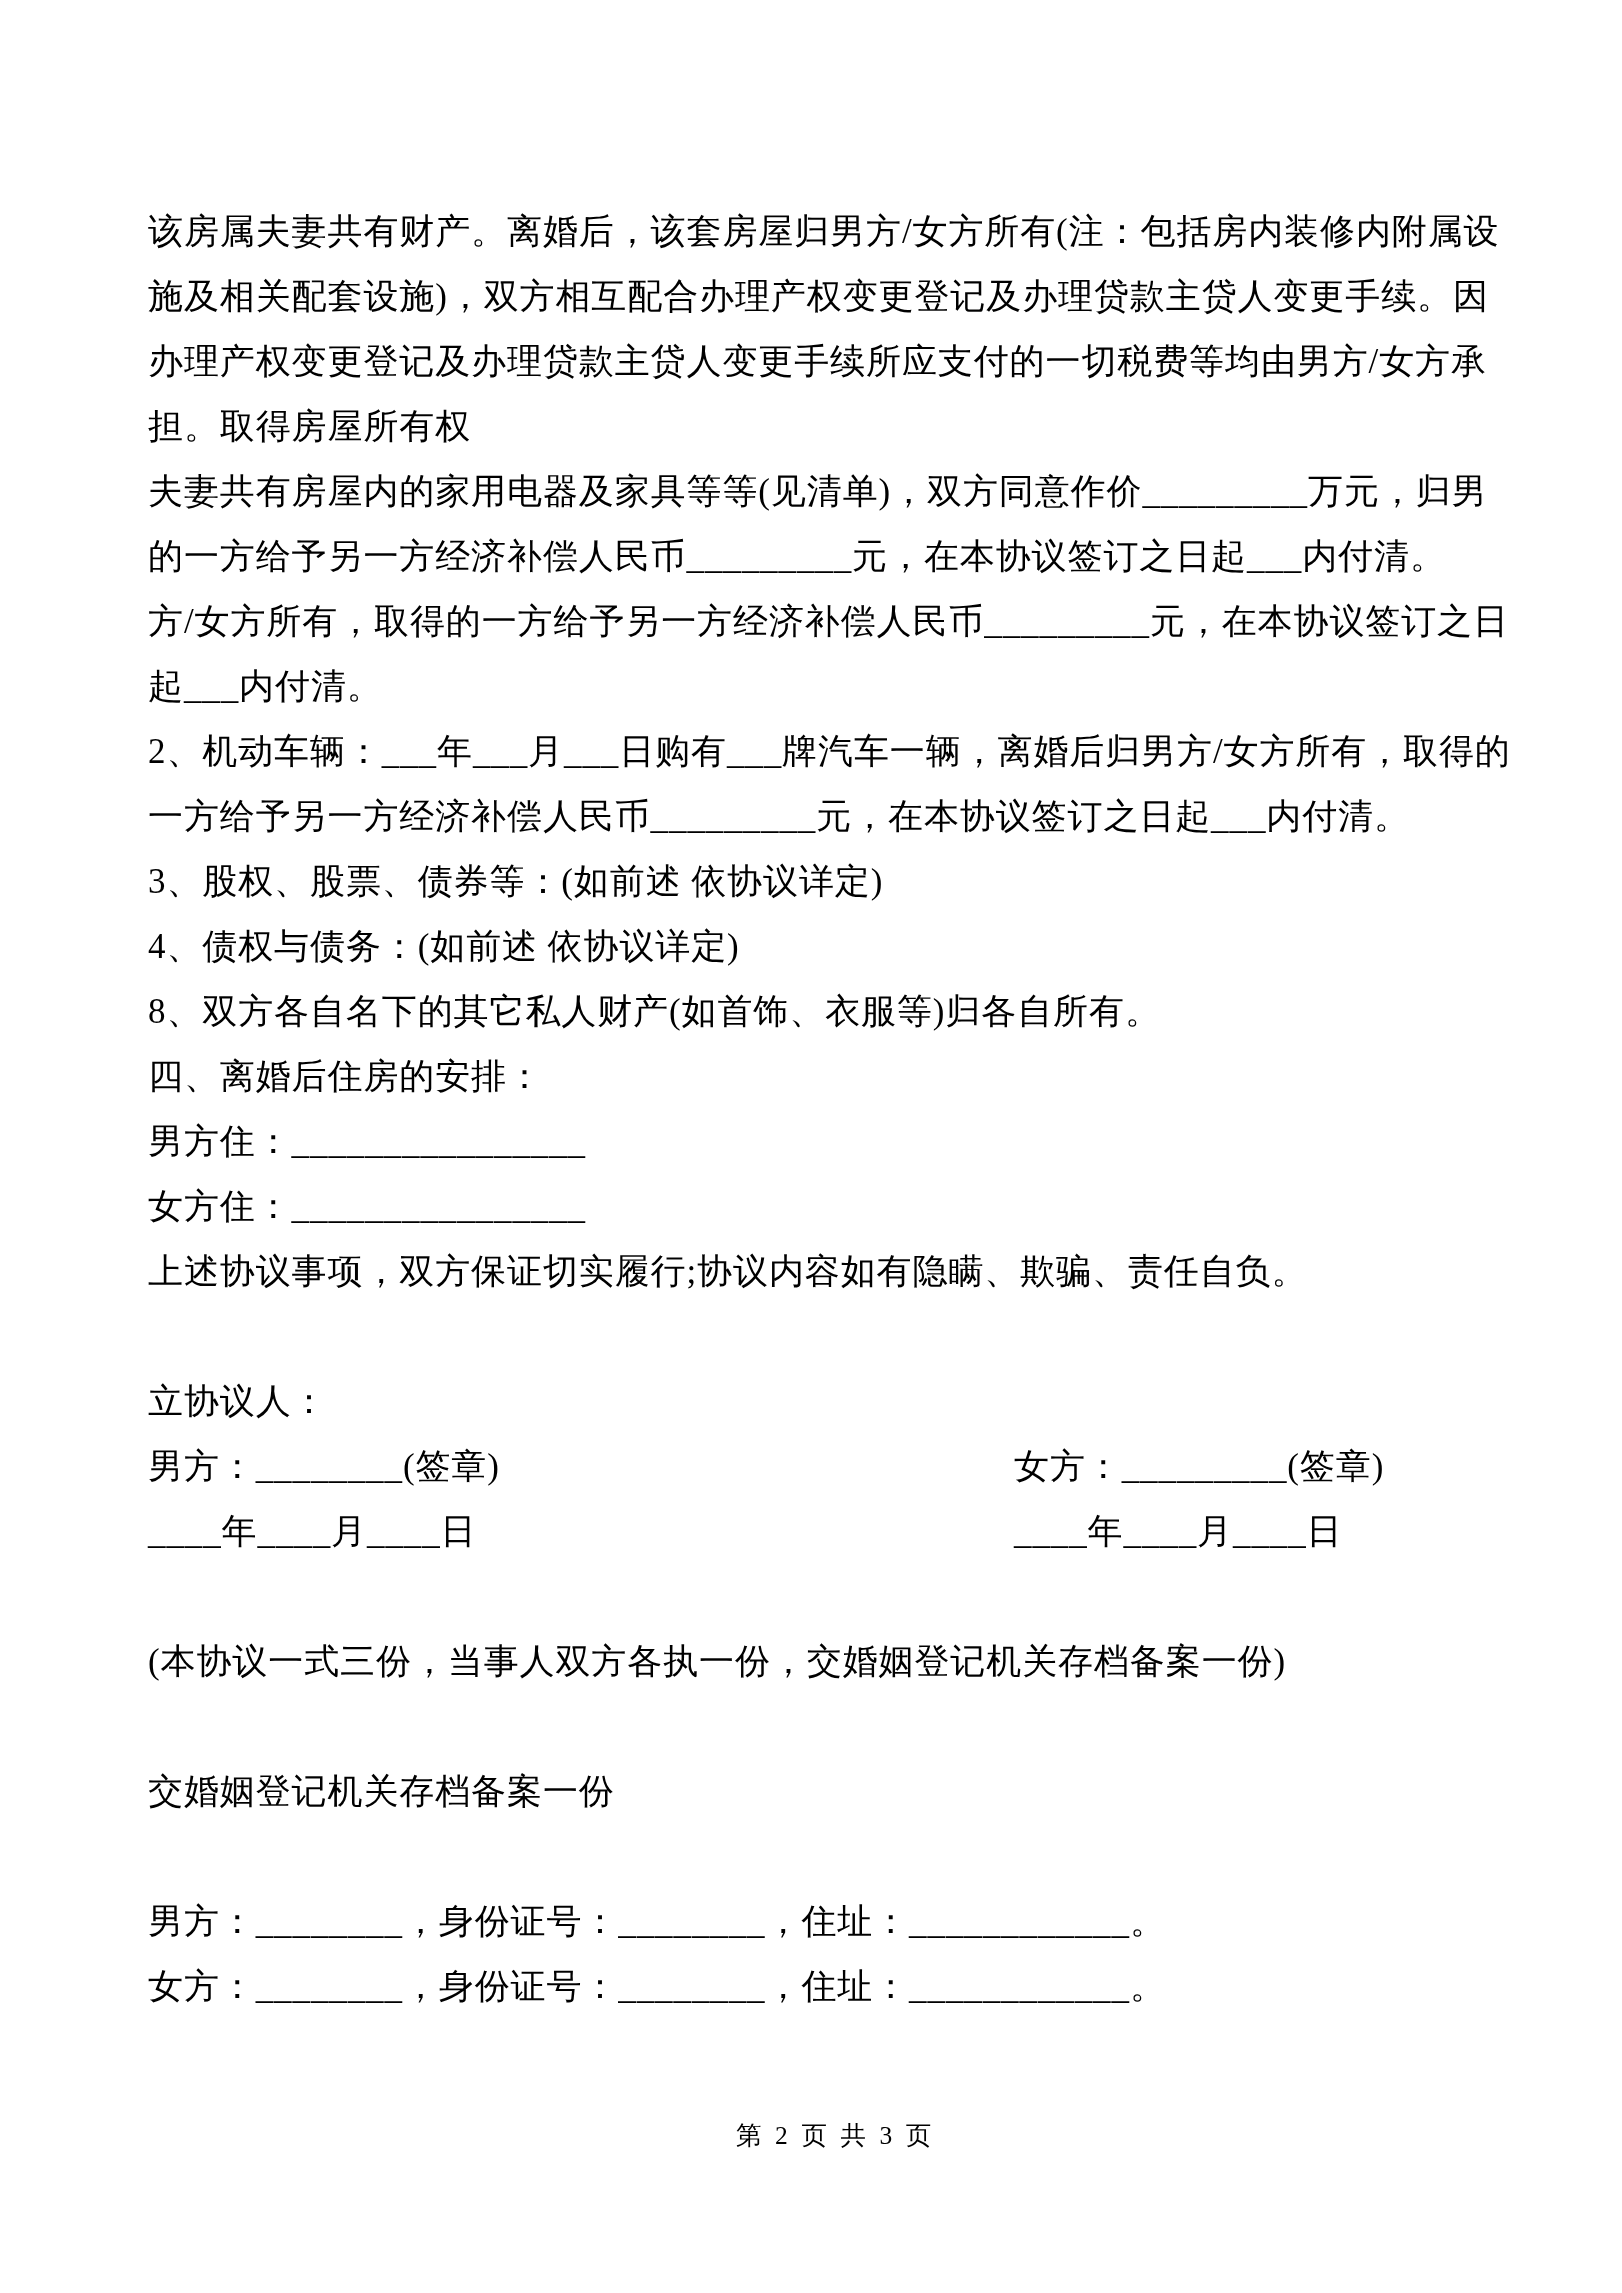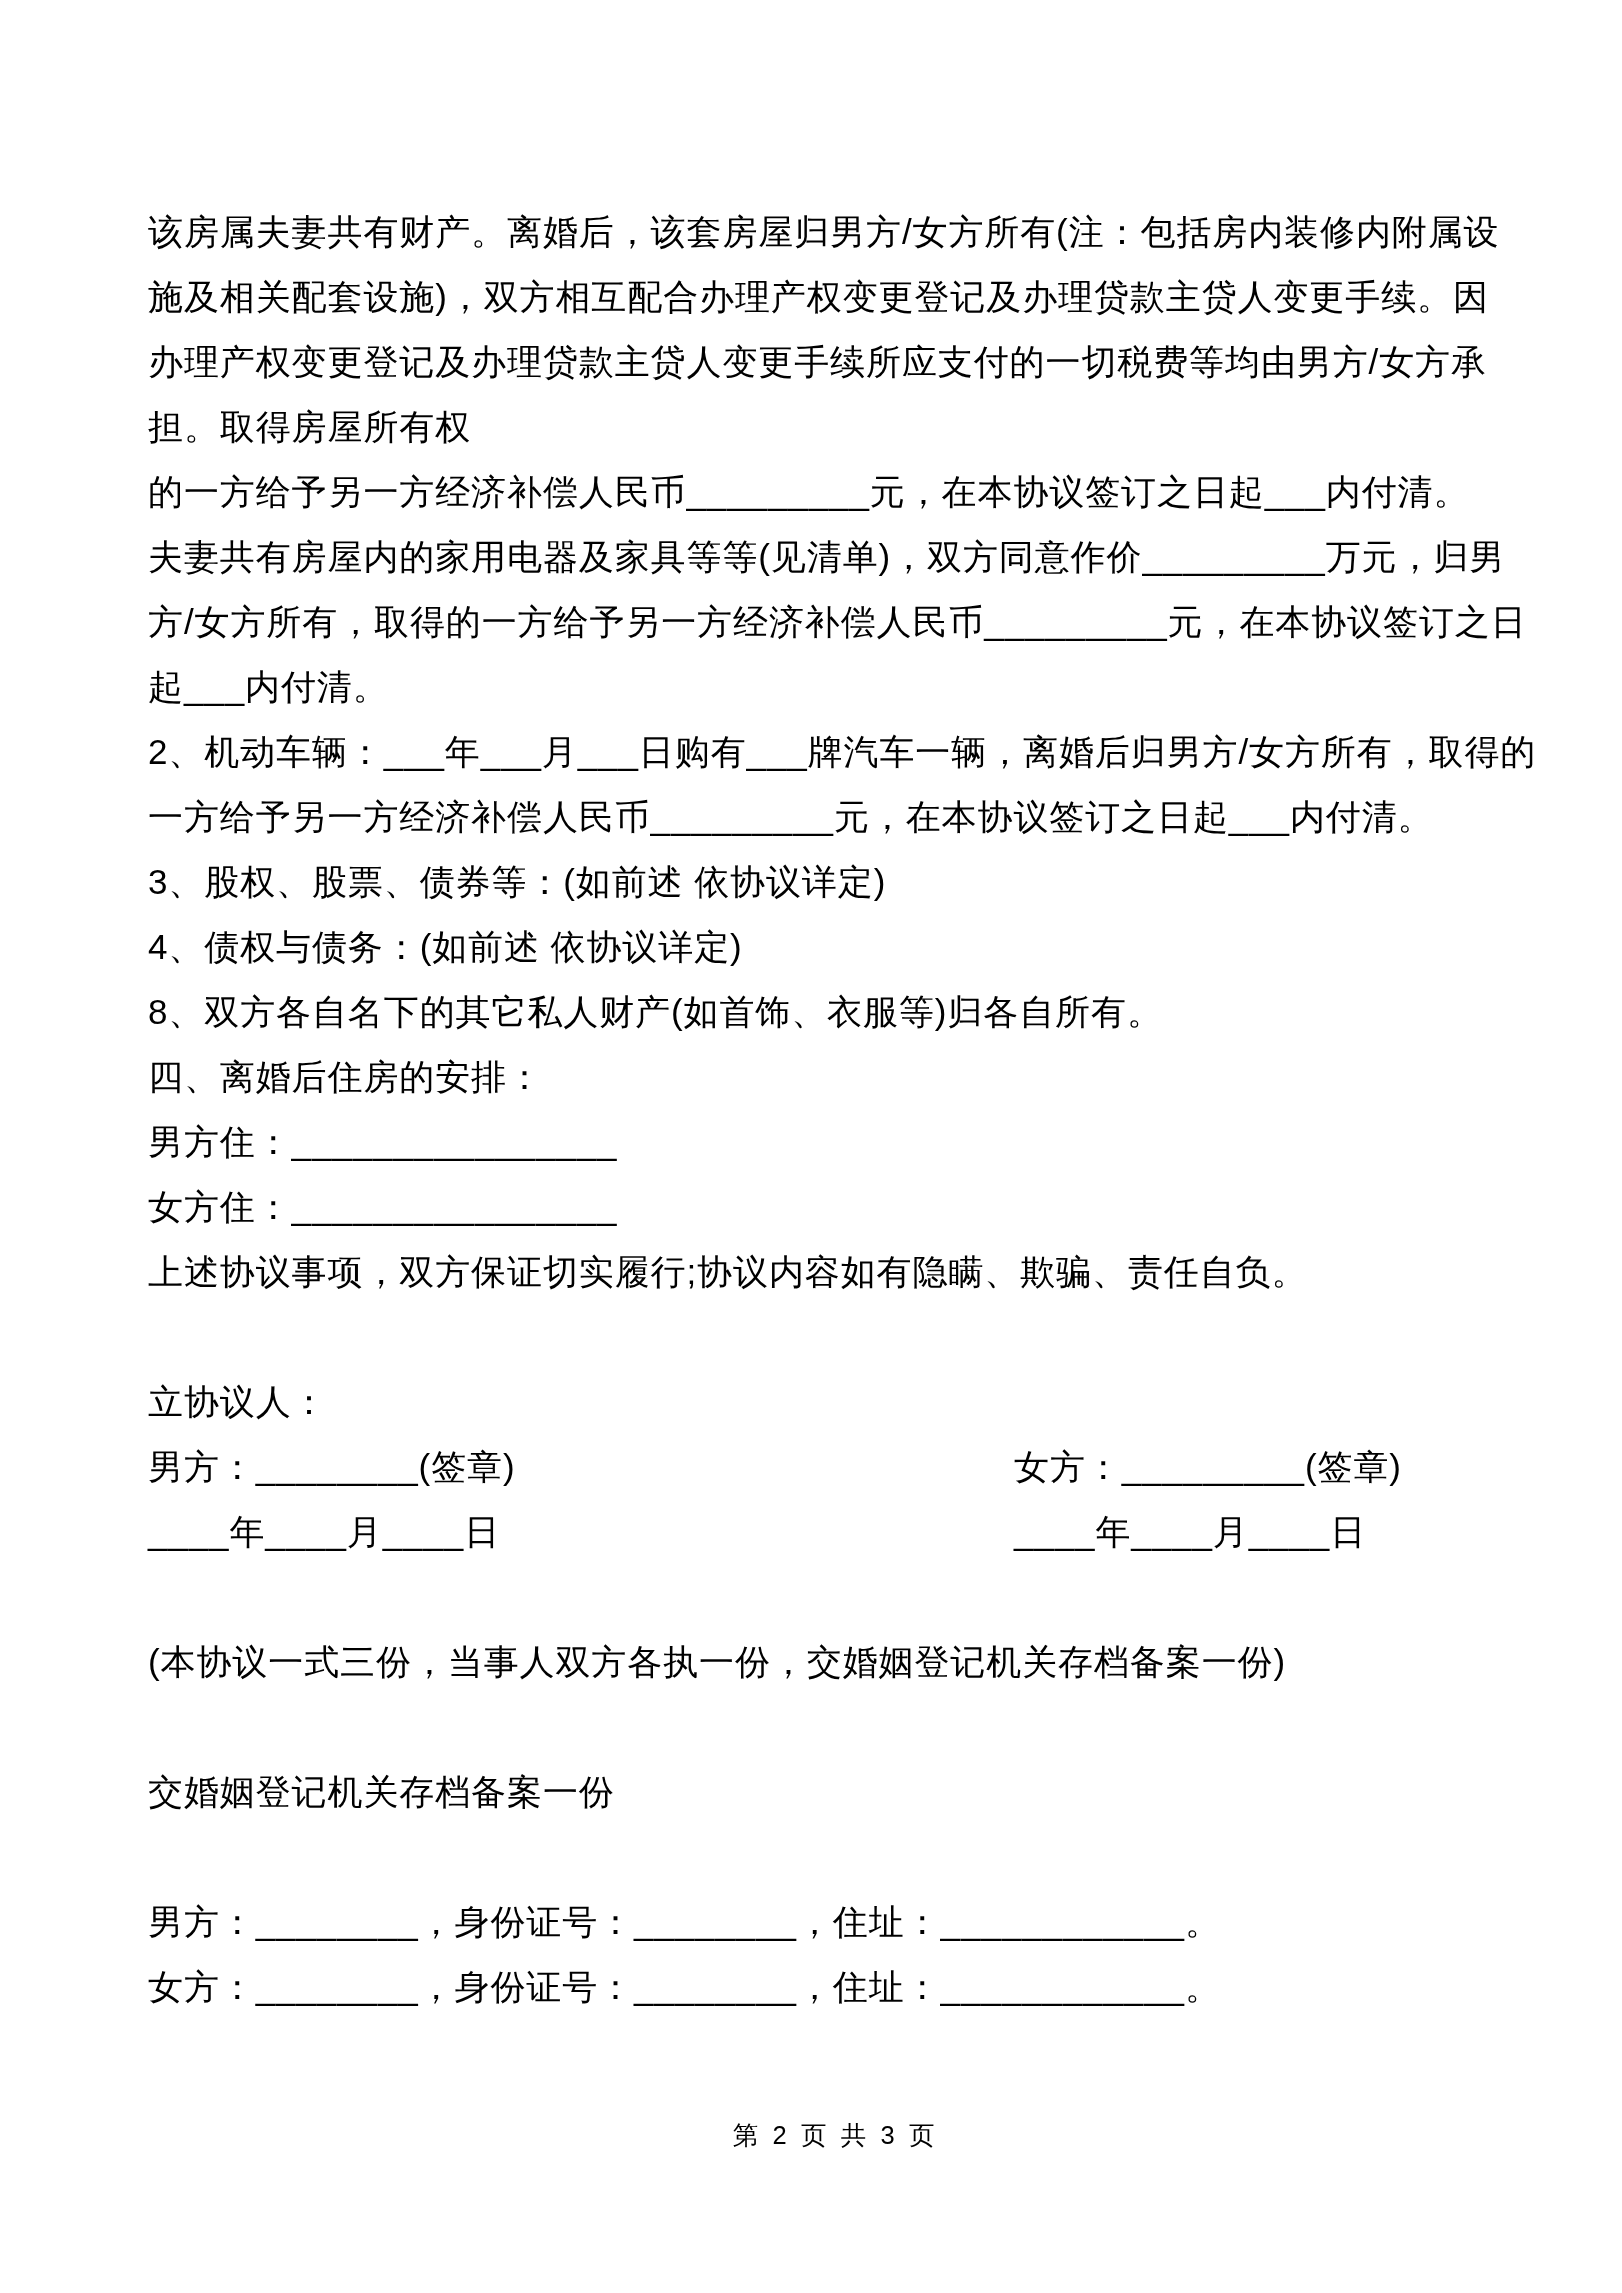--- a/index.html
+++ b/index.html
@@ -6,21 +6,21 @@
     margin: 0;
     padding: 0;
     background: #ffffff;
   }
   .page {
     position: relative;
     width: 1623px;
     height: 2294px;
     background: #ffffff;
     color: #000000;
-    font-family: Liberation Sans, sans-serif;
+    font-family: Liberation Serif, serif;
     overflow: hidden;
   }
   .doc-body {
     position: absolute;
     left: 148px;
     top: 199px;
     width: 1327px;
   }
   .line {
     height: 65px;
@@ -46,22 +46,22 @@
 </style>
 </head>
 <body>
 
 <div class="page">
   <div class="doc-body">
       <div class="line">该房属夫妻共有财产。离婚后，该套房屋归男方/女方所有(注：包括房内装修内附属设</div>
       <div class="line">施及相关配套设施)，双方相互配合办理产权变更登记及办理贷款主贷人变更手续。因</div>
       <div class="line">办理产权变更登记及办理贷款主贷人变更手续所应支付的一切税费等均由男方/女方承</div>
       <div class="line">担。取得房屋所有权</div>
+      <div class="line">夫妻共有房屋内的家用电器及家具等等(见清单)，双方同意作价_________万元，归男</div>
       <div class="line">的一方给予另一方经济补偿人民币_________元，在本协议签订之日起___内付清。</div>
-      <div class="line">夫妻共有房屋内的家用电器及家具等等(见清单)，双方同意作价_________万元，归男</div>
       <div class="line">方/女方所有，取得的一方给予另一方经济补偿人民币_________元，在本协议签订之日</div>
       <div class="line">起___内付清。</div>
       <div class="line">2、机动车辆：___年___月___日购有___牌汽车一辆，离婚后归男方/女方所有，取得的</div>
       <div class="line">一方给予另一方经济补偿人民币_________元，在本协议签订之日起___内付清。</div>
       <div class="line">3、股权、股票、债券等：(如前述 依协议详定)</div>
       <div class="line">4、债权与债务：(如前述 依协议详定)</div>
       <div class="line">8、双方各自名下的其它私人财产(如首饰、衣服等)归各自所有。</div>
       <div class="line">四、离婚后住房的安排：</div>
       <div class="line">男方住：________________</div>
       <div class="line">女方住：________________</div>

